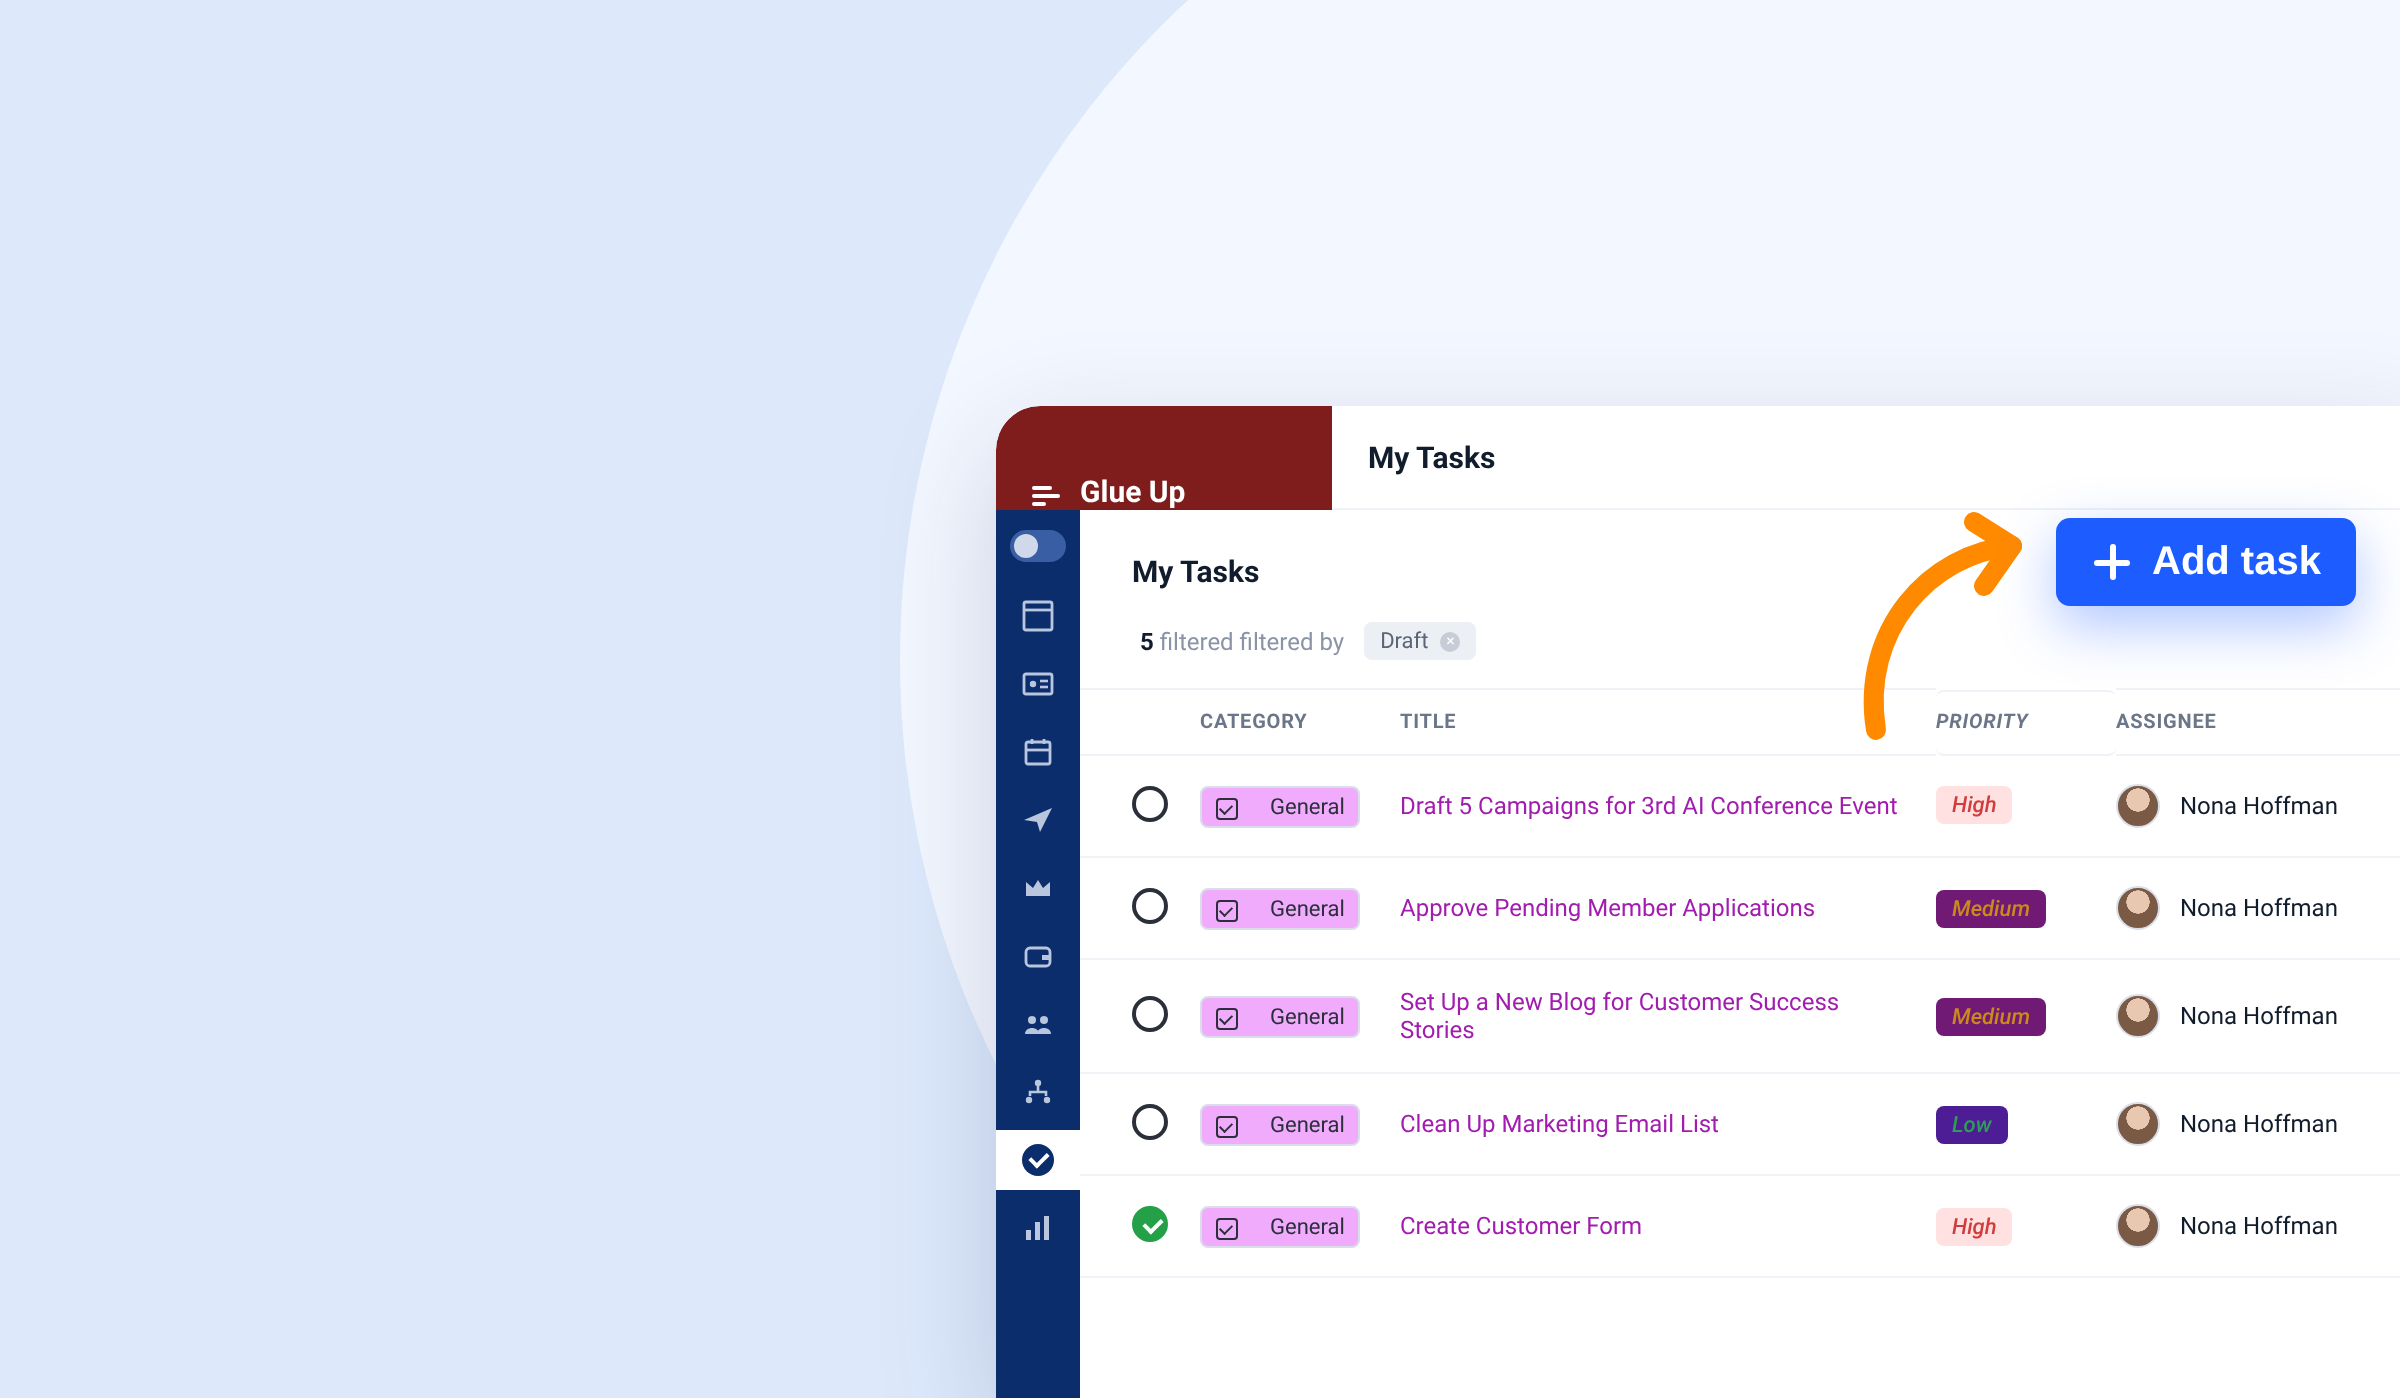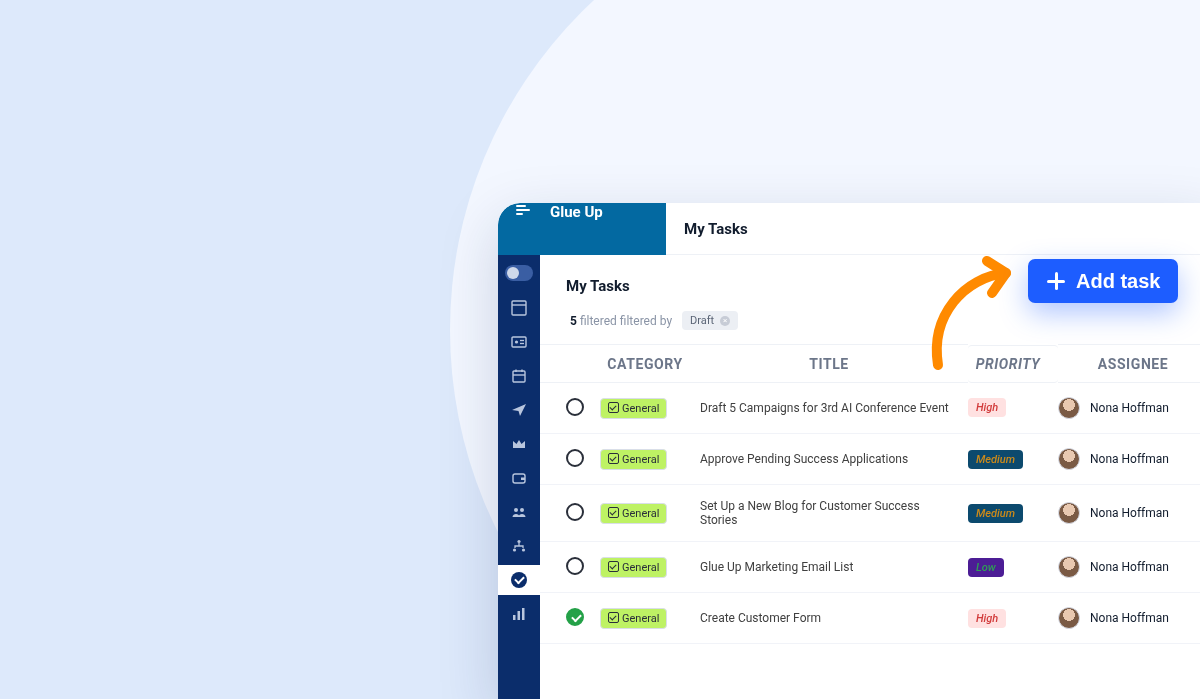--- a/index.html
+++ b/index.html
@@ -30,29 +30,29 @@
     overflow: hidden;
   }
 
   .header {
     height: 52px;
     display: flex;
     align-items: stretch;
   }
   .brand {
     width: 168px;
-    background: #0369a1;
+    background: #7f1d1d;
     color: #fff;
     display: flex;
-    align-items: flex-start;
+    align-items: flex-end;
     padding-left: 18px;
     font-weight: 700;
     font-size: 15px;
     border-top-left-radius: 22px;
-    gap: 20px;
+    gap: 10px;
   }
   .brand-icon { width: 14px; height: 14px; display:flex; flex-direction:column; gap:2px; justify-content:center;}
   .brand-icon span { height:2px; background:#fff; border-radius:1px; }
   .brand-icon span:nth-child(1){width:10px}
   .brand-icon span:nth-child(2){width:14px}
   .brand-icon span:nth-child(3){width:7px}
 
   .title-zone {
     flex: 1;
     display: flex;
@@ -159,22 +159,22 @@
     display:flex;align-items:center;justify-content:center;
     color:#fff;font-size:8px;line-height:1;
   }
 
   table.tasks {
     width: 100%;
     border-collapse: collapse;
     font-size: 12px;
   }
   table.tasks thead th {
-    text-align: center;
-    font-size: 14px;
+    text-align: left;
+    font-size: 10px;
     letter-spacing: .04em;
     color: #6c7689;
     font-weight: 700;
     padding: 10px 10px 10px 0;
     border-bottom: 1px solid #eef1f6;
     border-top: 1px solid #eef1f6;
     text-transform: uppercase;
   }
   table.tasks thead th:first-child { padding-left: 26px; width:60px;}
   table.tasks thead th.cat { width:100px; }
@@ -210,50 +210,50 @@
     transform:rotate(-45deg);
   }
 
   .cat-tag {
     border:1px solid #d9dee8;
     border-radius:4px;
     padding:3px 7px;
     font-size:11px;
     color:#2a2f3a;
     display:inline-flex;
-    align-items:flex-start;
-    gap:3px;
-    background:#bef264;
+    align-items:flex-end;
+    gap:16px;
+    background:#f0abfc;
   }
   .cat-tag .ic {
     width:11px;height:11px;border:1.5px solid #2a2f3a;border-radius:2px;
     position:relative;
   }
   .cat-tag .ic::after{
     content:"";
     position:absolute;
     left:1px;top:2px;
     width:5px;height:3px;
     border-left:1.5px solid #2a2f3a;
     border-bottom:1.5px solid #2a2f3a;
     transform:rotate(-45deg);
   }
 
-  .task-title { color:#404040; cursor:pointer; }
+  .task-title { color:#a21caf; cursor:pointer; }
 
   .prio {
     display:inline-block;
     font-size:11px;
     padding:3px 8px;
     border-radius:4px;
     font-weight:500;
     font-style:italic;
   }
   .prio.High   { background:#ffe1e1; color:#d23c3c; }
-  .prio.Medium { background:#0c4a6e; color:#cc8a1a; }
+  .prio.Medium { background:#701a75; color:#cc8a1a; }
   .prio.Low    { background:#4c1d95; color:#2f9e55; }
 
   .assignee {
     display:flex; align-items:center; gap:10px;
   }
   .avatar {
     width:22px;height:22px;border-radius:50%;
     background: radial-gradient(circle at 50% 35%, #e8c8b0 0 35%, transparent 36%),
                 linear-gradient(#7a5a44,#7a5a44);
     background-color:#caa;
@@ -430,21 +430,21 @@
                   <span>Nona Hoffman</span>
                 </span>
               </td>
             </tr>
             <tr>
               <td><span class="status "></span></td>
               <td><span class="cat-tag">
                   <span class="ic"></span>
                   <span>General</span>
                 </span></td>
-              <td><span class="task-title">Approve Pending Success Applications</span></td>
+              <td><span class="task-title">Approve Pending Member Applications</span></td>
               <td><span class="prio Medium">Medium</span></td>
               <td>
                 <span class="assignee">
                   <span class="avatar"></span>
                   <span>Nona Hoffman</span>
                 </span>
               </td>
             </tr>
             <tr>
               <td><span class="status "></span></td>
@@ -460,21 +460,21 @@
                   <span>Nona Hoffman</span>
                 </span>
               </td>
             </tr>
             <tr>
               <td><span class="status "></span></td>
               <td><span class="cat-tag">
                   <span class="ic"></span>
                   <span>General</span>
                 </span></td>
-              <td><span class="task-title">Glue Up Marketing Email List</span></td>
+              <td><span class="task-title">Clean Up Marketing Email List</span></td>
               <td><span class="prio Low">Low</span></td>
               <td>
                 <span class="assignee">
                   <span class="avatar"></span>
                   <span>Nona Hoffman</span>
                 </span>
               </td>
             </tr>
             <tr>
               <td><span class="status done"></span></td>

